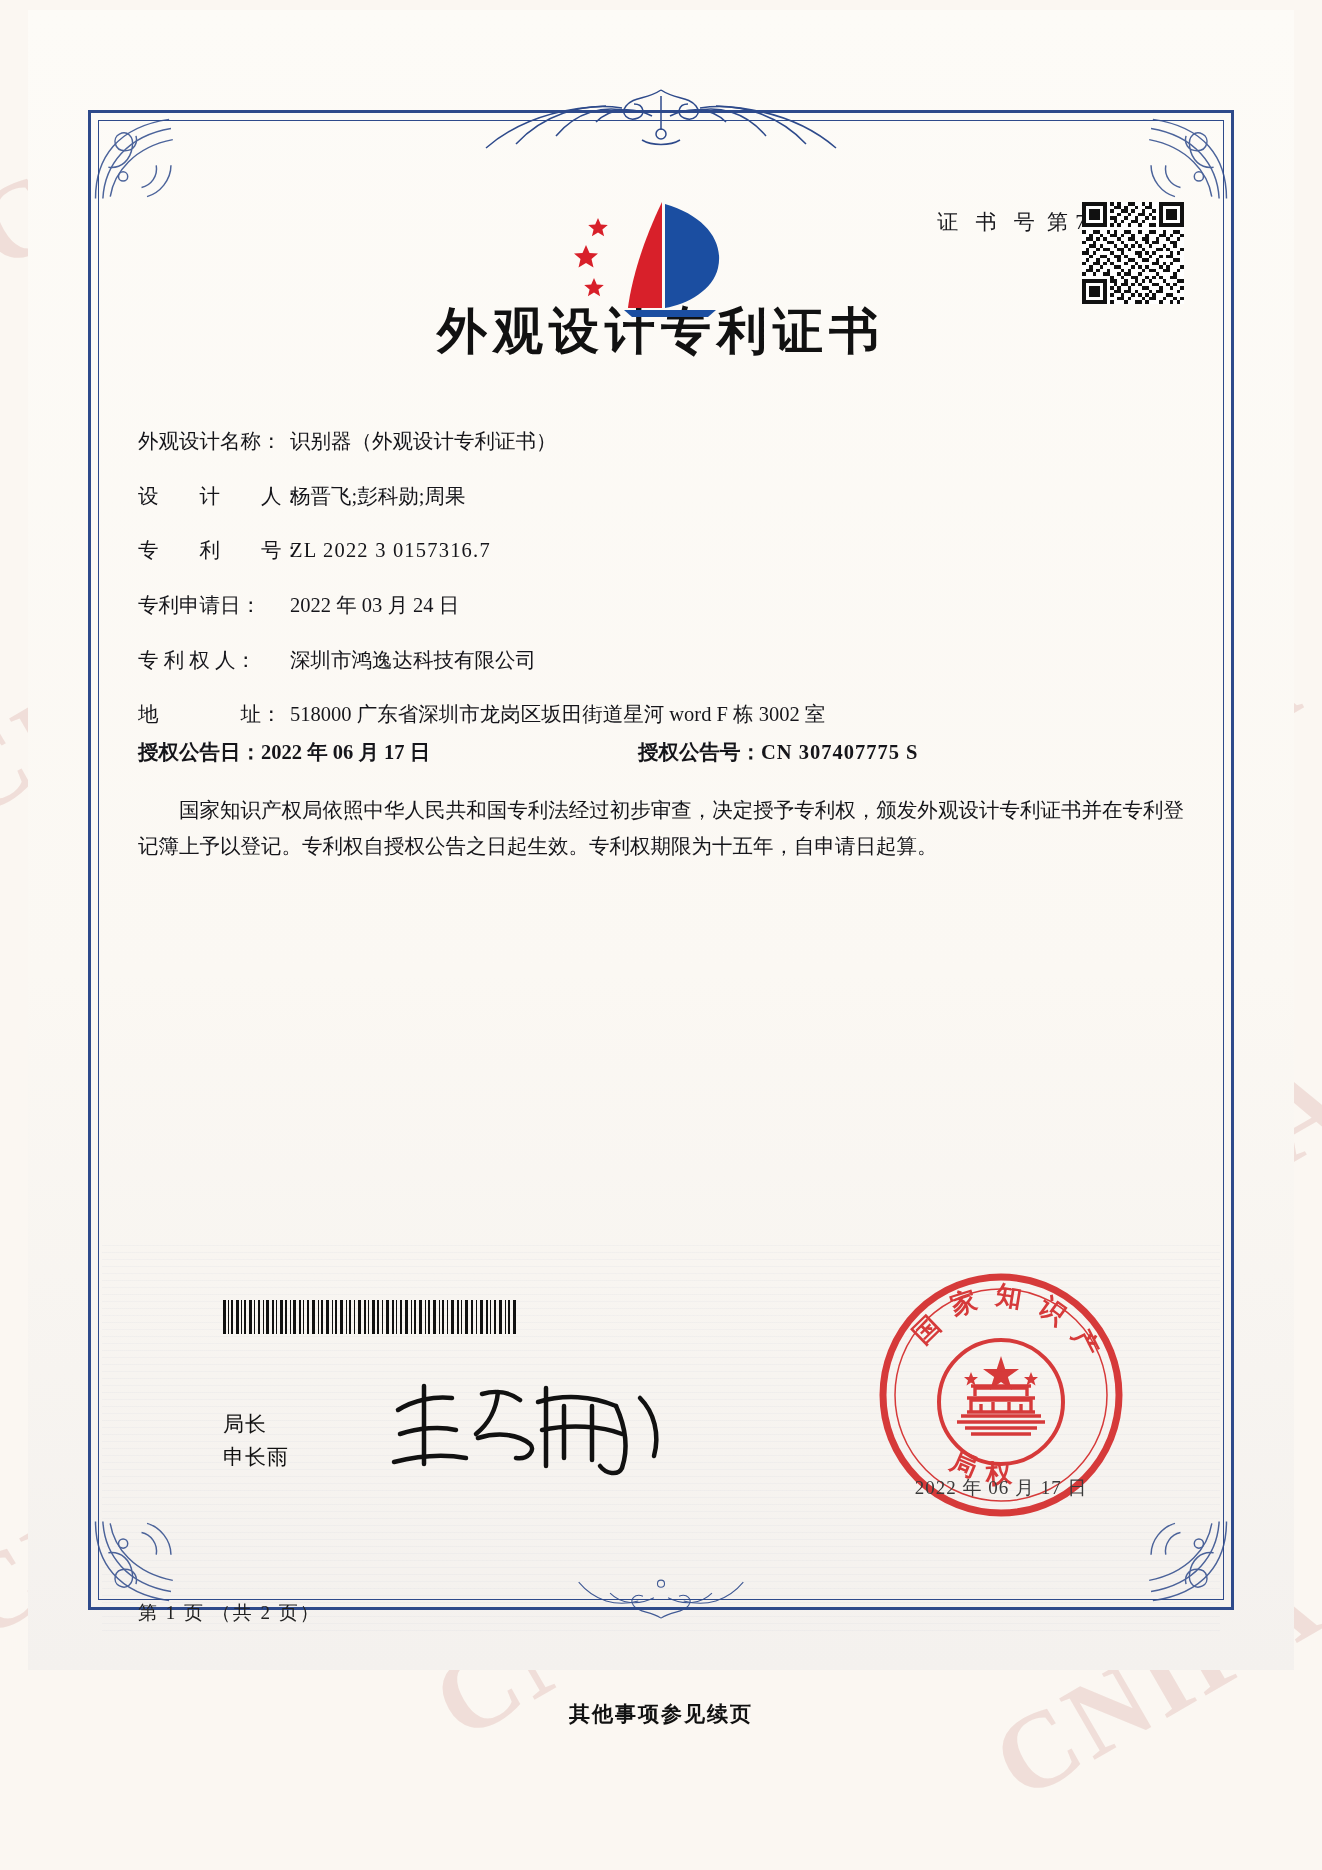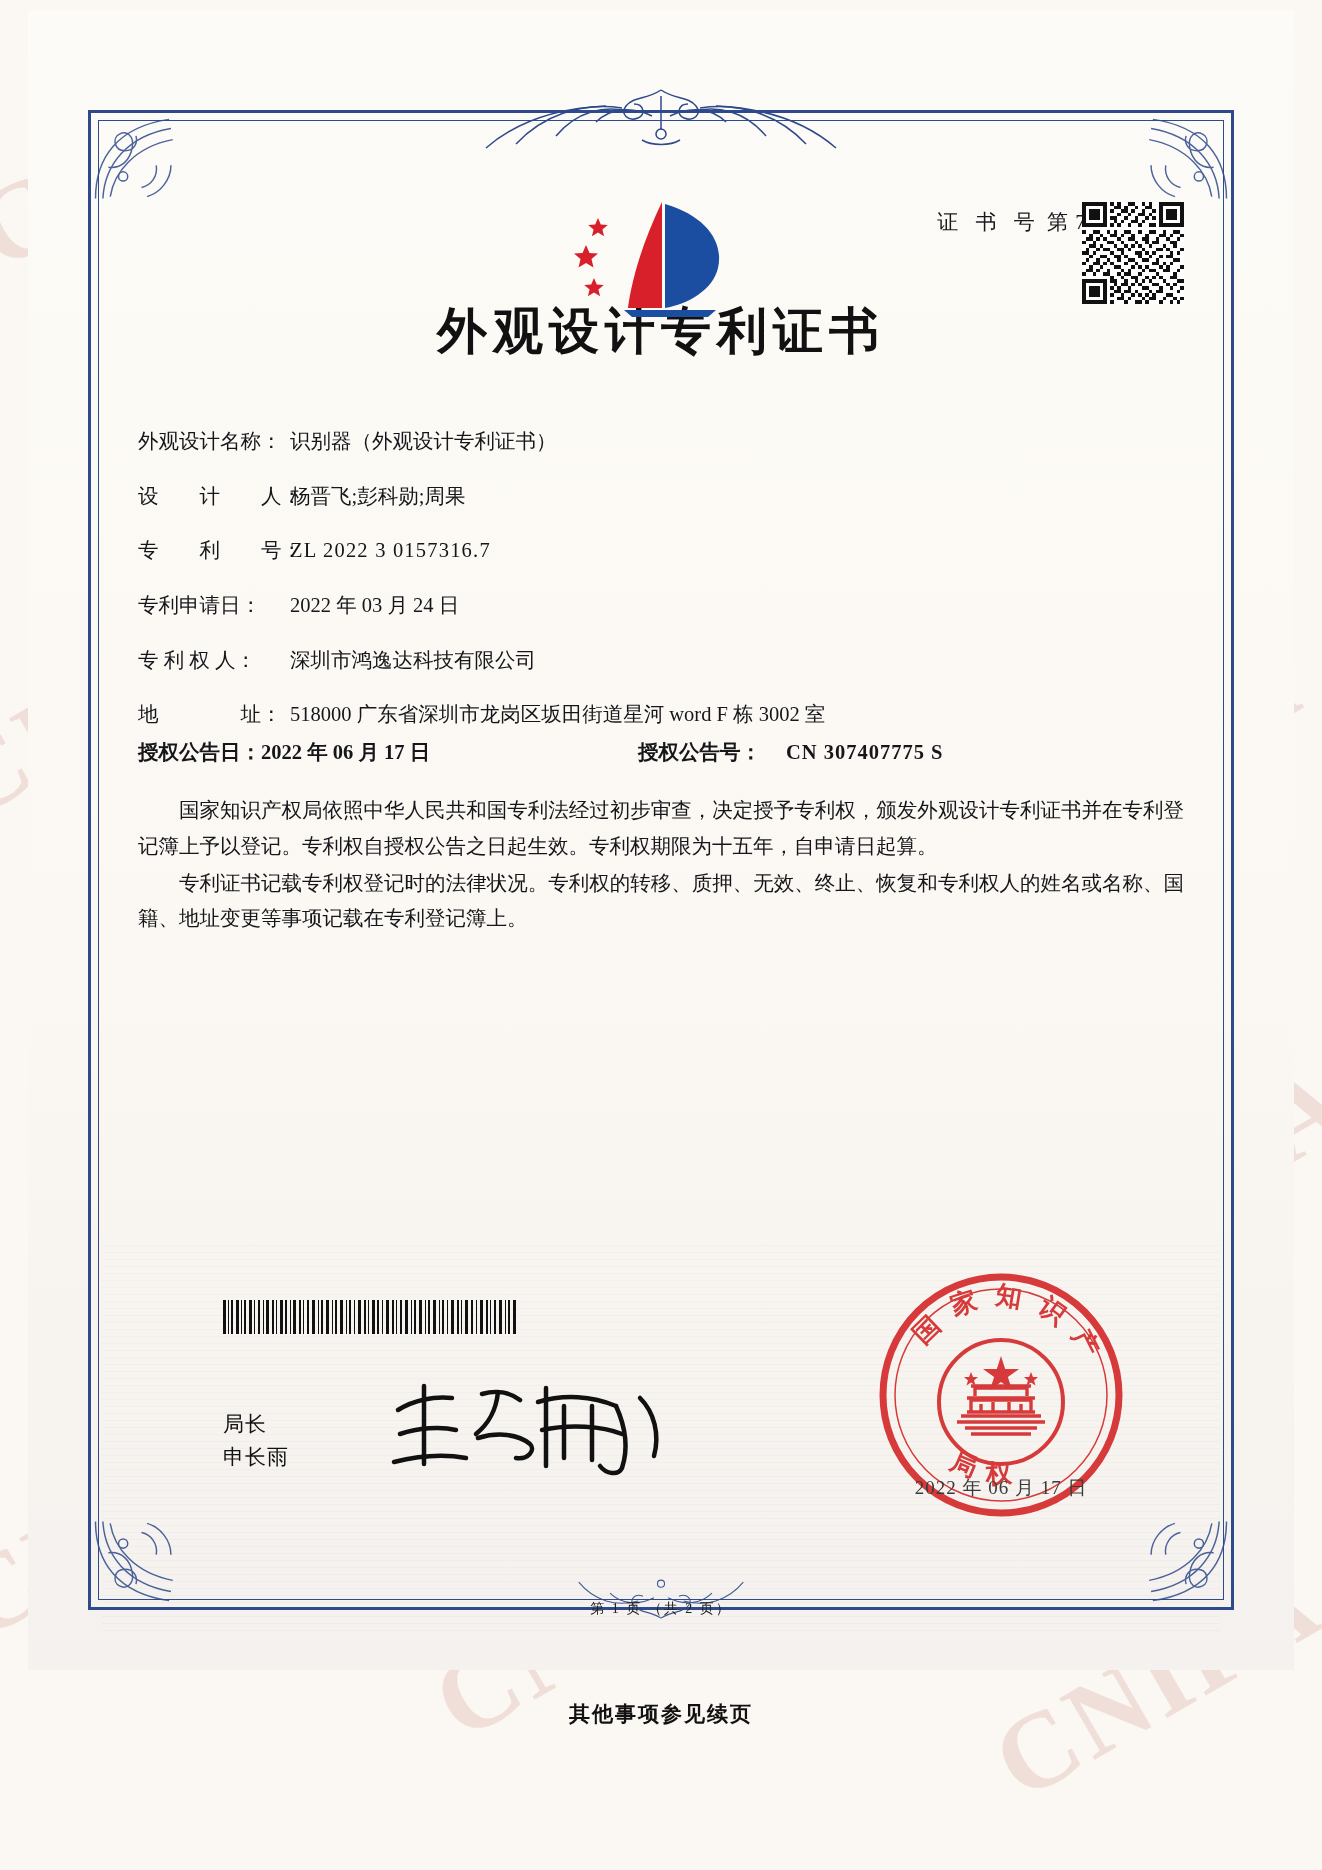--- a/index.html
+++ b/index.html
@@ -171,21 +171,21 @@
     letter-spacing: 1.2px;
   }
 
   .row-split {
     display: flex;
     margin-bottom: 18px;
     font-size: 20.5px;
     font-weight: bold;
   }
   .row-split .left { width: 500px; display: flex; }
-  .row-split .right { display: flex; gap: 25px; }
+  .row-split .right { display: flex; }
 
   .para {
     margin-top: 28px;
     font-size: 20.5px;
     line-height: 1.72;
     color: #15151a;
     text-align: justify;
     text-indent: 2em;
   }
 
@@ -237,22 +237,21 @@
     font-size: 19px;
     color: #3a3a3a;
     letter-spacing: 1px;
   }
 
   .page-no {
     position: absolute;
     left: 0;
     right: 0;
     top: 300px;
-    text-align: center;
-    font-size: 14px;
+    font-size: 19px;
     color: #222;
     letter-spacing: 2px;
   }
 
   .footnote {
     position: absolute;
     left: 0;
     right: 0;
     top: 1700px;
     text-align: center;
@@ -664,21 +663,20 @@
           <span>2022 年 06 月 17 日</span>
         </div>
         <div class="right">
           <span>授权公告号：</span>
           <span style="letter-spacing:1px;">CN 307407775 S</span>
         </div>
       </div>
     </div>
 
     <div class="para">国家知识产权局依照中华人民共和国专利法经过初步审查，决定授予专利权，颁发外观设计专利证书并在专利登记簿上予以登记。专利权自授权公告之日起生效。专利权期限为十五年，自申请日起算。</div>
-    <div class="para" style="margin-top:2px;">专利证书记载专利权登记时的法律状况。专利权的转移、质押、无效、终止、恢复和专利权人的姓名或名称、国籍、地址变更等事项记载在专利登记簿上。</div>
   </div>
 
   <div class="lower">
 
     <svg class="barcode" viewBox="0 0 340 34" shape-rendering="crispEdges" preserveAspectRatio="none">
       <rect width="340" height="34" fill="none"></rect>
       <g fill="#111">
         <rect x="0" y="0" width="3" height="34"></rect>
           <rect x="5" y="0" width="1" height="34"></rect>
         <rect x="8" y="0" width="2" height="34"></rect>

